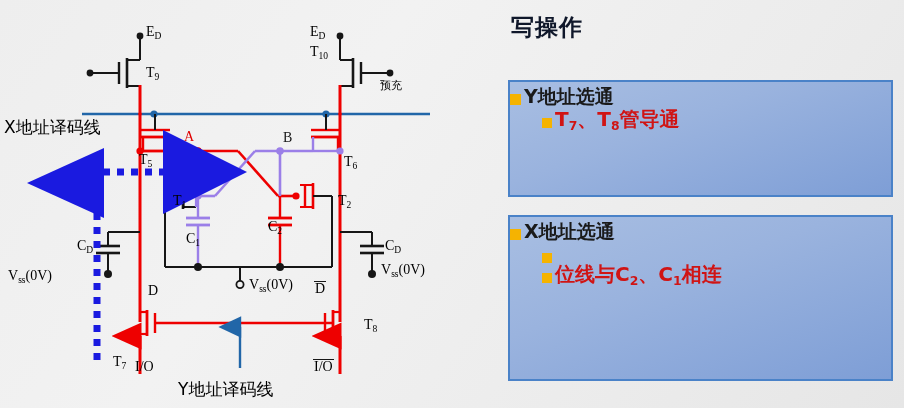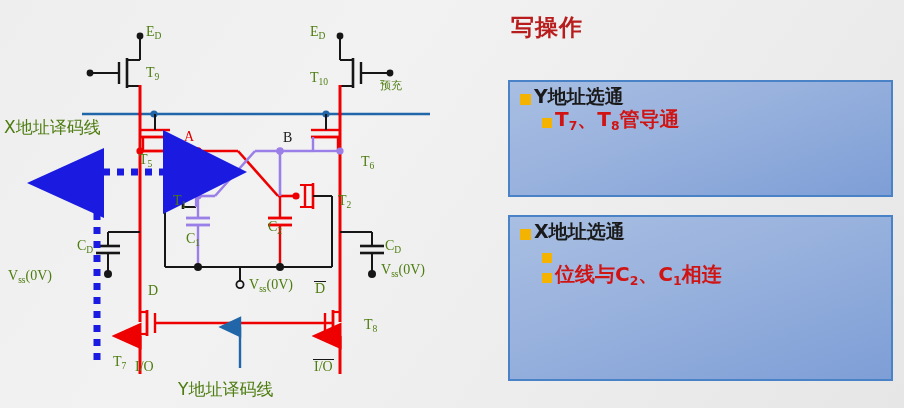--- a/index.html
+++ b/index.html
@@ -14,59 +14,59 @@
 
   
   #circuit{position:absolute;left:0;top:0;width:500px;height:408px;}
 
   
   #right{
     position:absolute;left:508px;top:0;width:396px;height:408px;
   }
   #slide-title{
     position:absolute;left:3px;top:12px;
-    font-size:23px;font-weight:bold;color:#b91c1c;
+    font-size:23px;font-weight:bold;color:#0f172a;
     letter-spacing:1px;
     font-family:Liberation Serif, serif;
     white-space:nowrap;
   }
   .callout{
     position:absolute;left:0;width:385px;
     border:2px solid #4a82c8;
     background:linear-gradient(160deg,#a8bee2 0%,#9ab3de 40%,#7e9ed6 100%);
     box-sizing:border-box;
     padding:5px 0 6px 0;
   }
   #box1{top:80px;height:117px;}
   #box2{top:215px;height:166px;}
 
   .li{display:flex;align-items:flex-start;line-height:1.0;}
   .li .bullet{
     flex:0 0 auto;
     width:11px;height:11px;background:#f5b301;
     margin-top:7px;margin-right:3px;
   }
-  .lvl1{padding-left:10px;margin-bottom:3px;}
+  .lvl1{margin-bottom:3px;}
   .lvl1 .txt{
     font-size:19px;font-weight:bold;color:#1a1a1a;
     font-family:"DejaVu Sans",sans-serif;
   }
   .lvl2{padding-left:32px;margin-bottom:1px;}
   .lvl2 .bullet{width:10px;height:10px;margin-top:9px;}
   .lvl2 .txt{
     font-size:20px;font-weight:bold;color:#d01414;
     font-family:"DejaVu Sans",sans-serif;
   }
   .txt sub{font-size:.62em;vertical-align:baseline;position:relative;top:4px;}
 
   
   .clabel{
     position:absolute;
     font-family:"Liberation Serif","DejaVu Serif",serif;
-    font-size:14px;color:#4d7c0f;white-space:nowrap;
+    font-size:14px;color:#000000;white-space:nowrap;
   }
   .clabel.cn{font-family:"DejaVu Sans",sans-serif;font-size:11px;}
   .clabel.red{color:#e00000;}
   .clabel sub{font-size:.68em;vertical-align:baseline;position:relative;top:3px;}
   .ovl{border-top:1.4px solid #161616;display:inline-block;line-height:1.05;padding:0 1px;}
 </style>
 </head>
 <body>
 
 <div id="stage">
@@ -266,27 +266,27 @@
 
       <line x1="97" y1="360" x2="97" y2="183" stroke="#1a1ae0" stroke-width="7" stroke-dasharray="7 7" stroke-linecap="butt" marker-end="url(#arrUp)"></line>
 
       <line x1="103" y1="172" x2="240" y2="172" stroke="#1a1ae0" stroke-width="7" stroke-dasharray="7 7" stroke-linecap="butt" marker-end="url(#arrRight)"></line>
     </g>
   </svg>
 
   <div class="clabel" style="left:146px;top:24px;">E<sub>D</sub></div>
   <div class="clabel" style="left:146px;top:65px;">T<sub>9</sub></div>
   <div class="clabel" style="left:310px;top:24px;">E<sub>D</sub></div>
-  <div class="clabel" style="left:310px;top:70px;">T<sub>10</sub></div>
+  <div class="clabel" style="left:310px;top:44px;">T<sub>10</sub></div>
   <div class="clabel cn" style="left:380px;top:78px;">预充</div>
 
   <div class="clabel cn" style="left:4px;top:116px;font-size:17px;">X地址译码线</div>
 
   <div class="clabel" style="left:139px;top:152px;">T<sub>5</sub></div>
-  <div class="clabel" style="left:344px;top:154px;margin-left:17px;">T<sub>6</sub></div>
+  <div class="clabel" style="left:344px;top:154px;">T<sub>6</sub></div>
   <div class="clabel red" style="left:184px;top:129px;">A</div>
   <div class="clabel red" style="left:283px;top:130px;color:#161616;">B</div>
 
   <div class="clabel" style="left:173px;top:193px;">T<sub>1</sub></div>
   <div class="clabel" style="left:338px;top:193px;">T<sub>2</sub></div>
   <div class="clabel" style="left:186px;top:231px;">C<sub>1</sub></div>
   <div class="clabel" style="left:268px;top:219px;">C<sub>2</sub></div>
   <div class="clabel" style="left:249px;top:277px;">V<sub>ss</sub>(0V)</div>
 
   <div class="clabel" style="left:77px;top:238px;">C<sub>D</sub></div>

